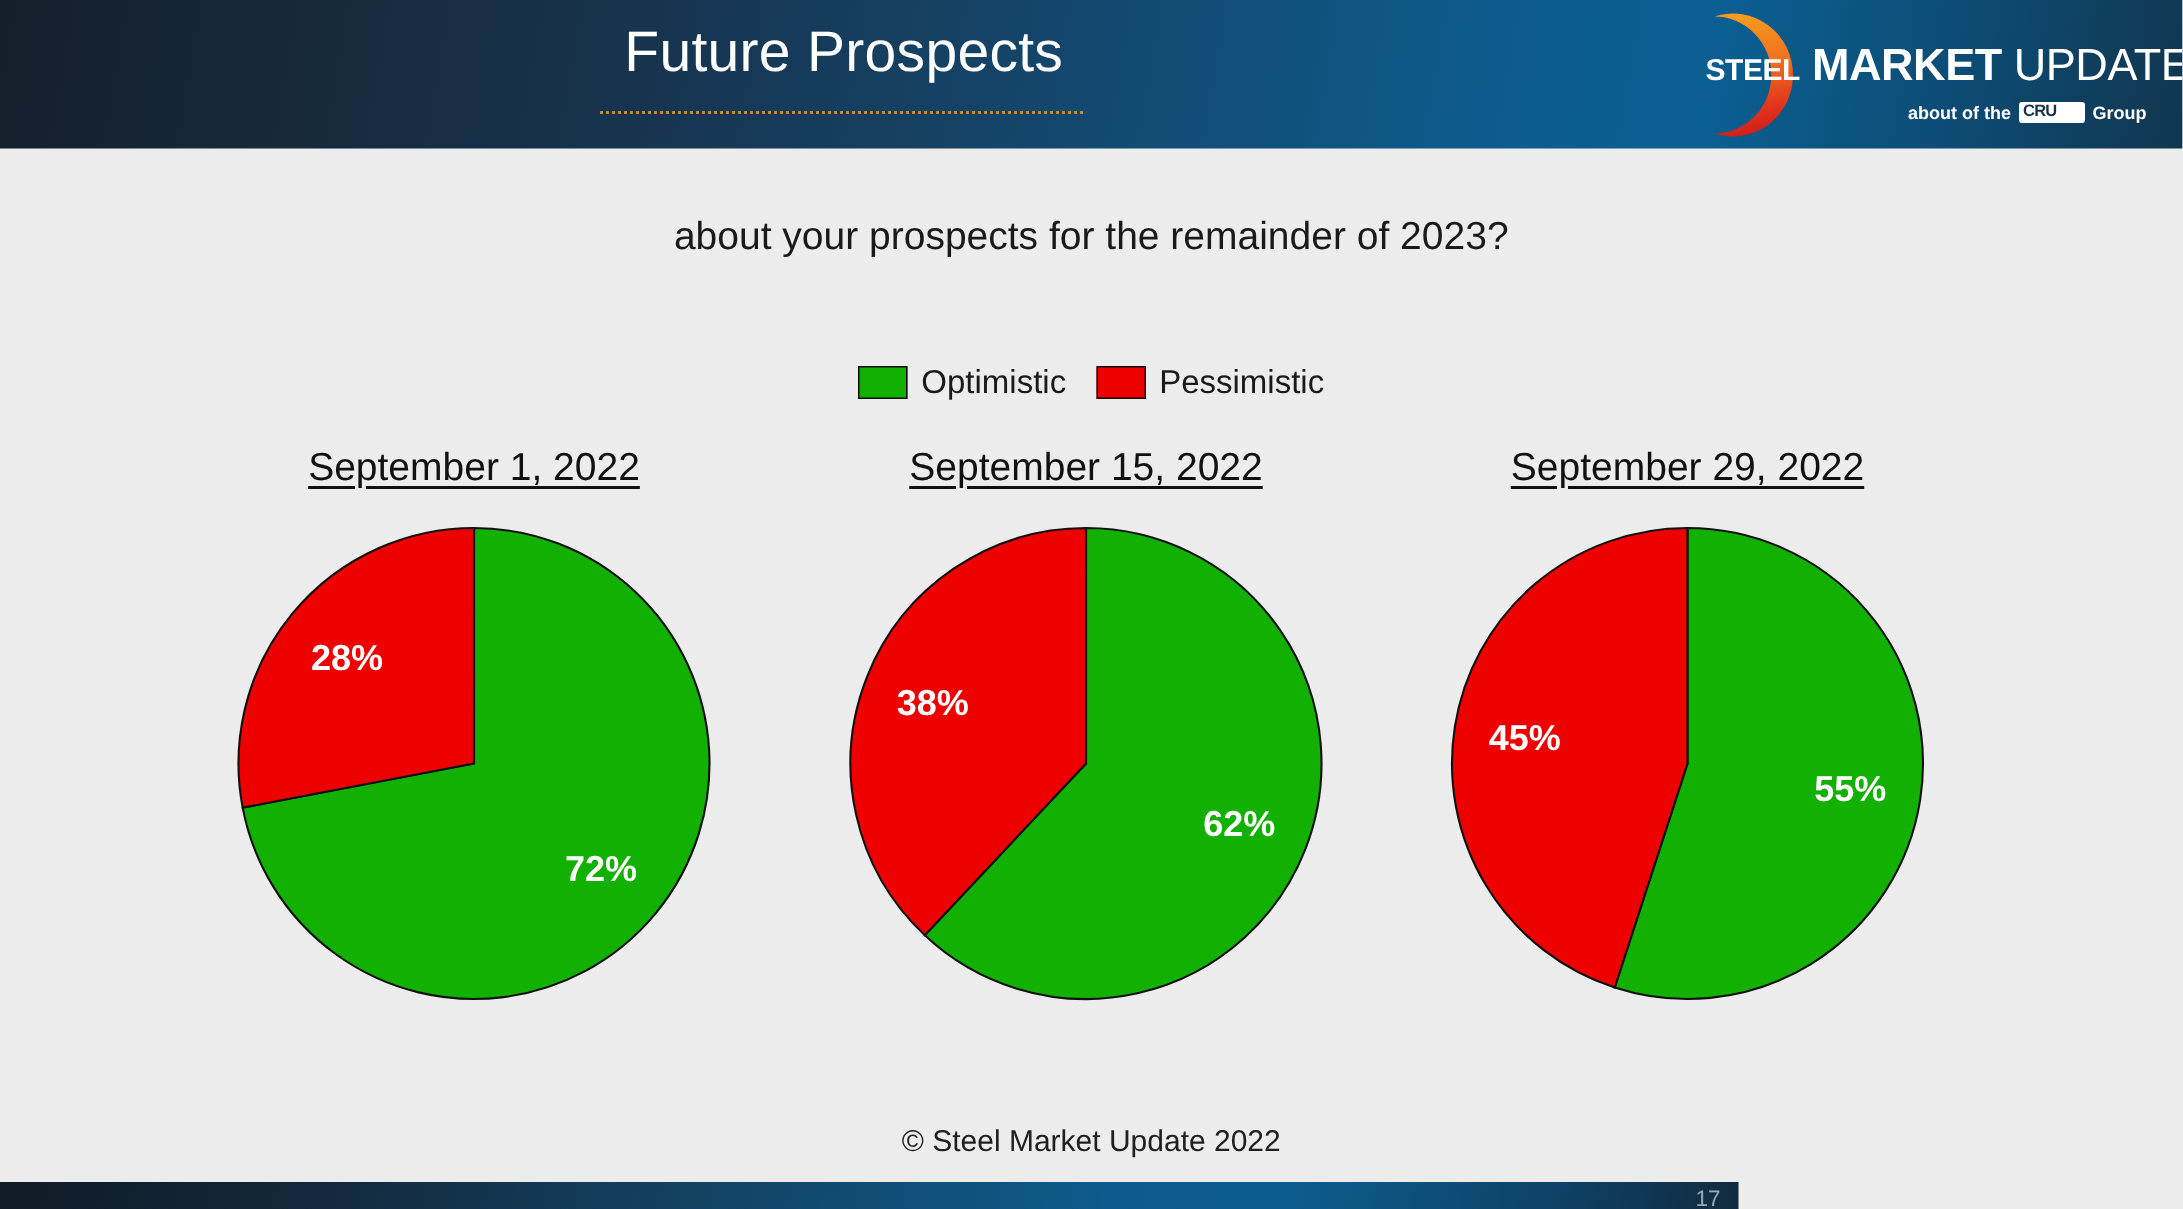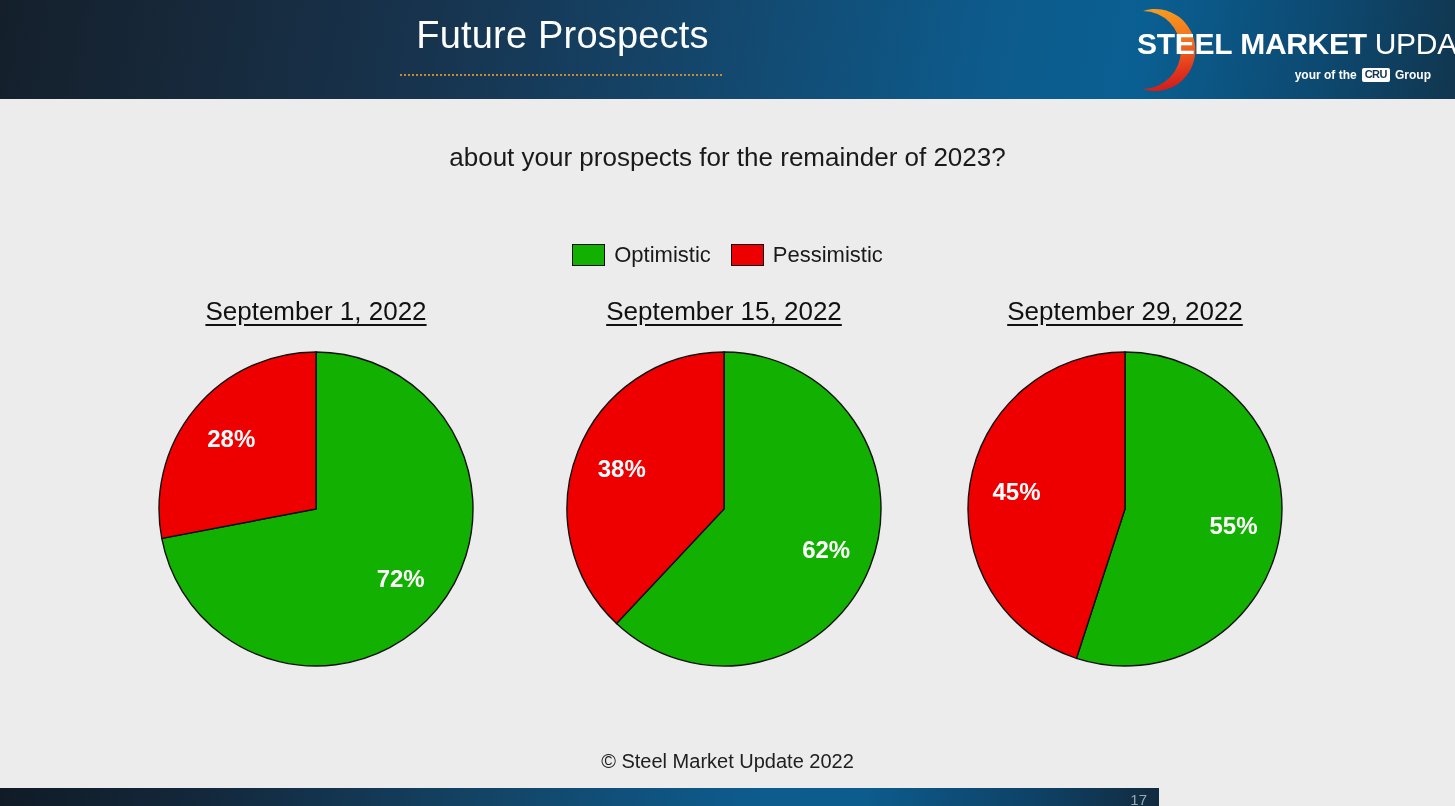--- a/index.html
+++ b/index.html
@@ -73,21 +73,21 @@
   .logo-text-row {
     position: absolute;
     left: 0;
     top: 25px;
     width: 340px;
     text-align: right;
     white-space: nowrap;
     line-height: 1;
   }
   .logo-steel {
-    font-size: 30px;
+    font-size: 20px;
     font-weight: bold;
     color: #ffffff;
     letter-spacing: -0.3px;
     margin-left: 44px;
   }
   .logo-market {
     font-size: 30px;
     font-weight: bold;
     color: #ffffff;
     letter-spacing: -0.3px;
@@ -110,21 +110,21 @@
     align-items: center;
     gap: 5px;
   }
   .cru-badge {
     display: inline-block;
     background: #ffffff;
     color: #16324d;
     font-size: 11px;
     font-weight: bold;
     letter-spacing: -0.5px;
-    padding: 1px 3px 2px 3px;
+    padding: 1px 19px 2px 3px;
     border-radius: 2px;
     line-height: 1;
   }
 
   
   .question {
     position: absolute;
     left: 0;
     top: 141px;
     width: 1455px;
@@ -260,21 +260,21 @@
       <path d="M 36 5
                A 40 41 0 1 1 36 83
                A 34 35 0 1 0 36 5 Z" fill="url(#ringGrad)"></path>
     </svg>
 
     <div class="logo-text-row">
       <span class="logo-steel">STEEL</span><span style="display:inline-block;width:8px"></span><span class="logo-market">MARKET</span><span style="display:inline-block;width:8px"></span><span class="logo-update">UPDATE</span>
     </div>
 
     <div class="logo-sub">
-      <span>your of the</span>
+      <span>about of the</span>
       <span class="cru-badge">CRU</span>
       <span>Group</span>
     </div>
   </div>
 </div>
 
 <div class="question">
   <div>about your prospects for the remainder of 2023?</div>
 </div>
 

